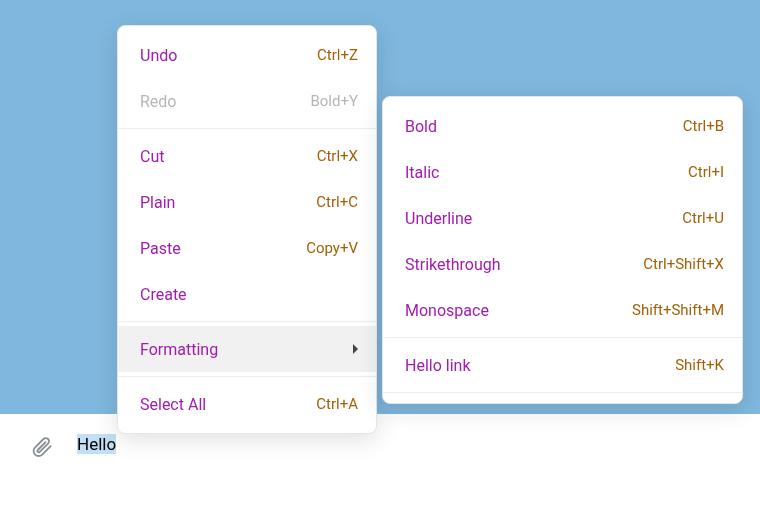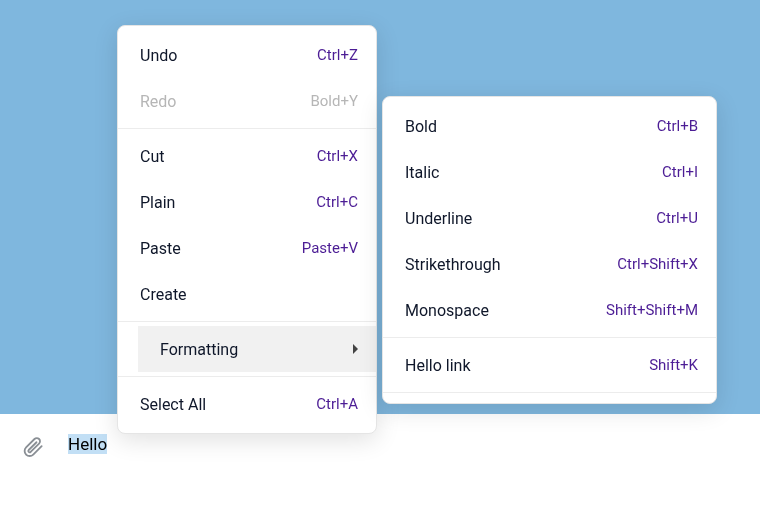--- a/index.html
+++ b/index.html
@@ -12,21 +12,21 @@
       position: relative;
     }
     .chat-bg {
       position: absolute;
       top: 0; left: 0; right: 0;
       height: 414px;
       background: #7fb7de;
     }
     .input-bar {
       position: absolute;
-      left: 4px; right: 0;
+      left: 13px; right: 0;
       top: 414px;
       height: 100px;
       background: #fff;
       display: flex;
       align-items: flex-start;
       padding: 20px 0 0 18px;
     }
     .attach-icon {
       width: 22px;
       height: 22px;
@@ -52,40 +52,39 @@
       color: #222;
     }
     .menu-main {
       left: 117px;
       top: 25px;
       width: 260px;
     }
     .menu-sub {
       left: 382px;
       top: 96px;
-      width: 335px;
+      width: 361px;
     }
     .menu-item {
       display: flex;
       align-items: center;
       justify-content: space-between;
       height: 46px;
       padding: 0 18px 0 22px;
       cursor: default;
     }
     .menu-item.hovered {
       background: #f1f1f1;
-      margin-left: 20px;
     }
     .menu-item.disabled .menu-label,
     .menu-item.disabled .menu-shortcut {
       color: #b6b6b6;
     }
-    .menu-label { color: #0f172a; }
-    .menu-shortcut { color: #4c1d95; font-size: 15px; }
+    .menu-label { color: #a21caf; }
+    .menu-shortcut { color: #a16207; font-size: 15px; }
     .menu-divider {
       height: 1px;
       background: #ececec;
       margin: 4px 0;
     }
     .submenu-arrow {
       width: 0; height: 0;
       border-top: 5px solid transparent;
       border-bottom: 5px solid transparent;
       border-left: 5px solid #444;
@@ -125,21 +124,21 @@
   <div class="menu-item">
     <span class="menu-label">Cut</span>
     <span class="menu-shortcut">Ctrl+X</span>
   </div>
   <div class="menu-item">
     <span class="menu-label">Plain</span>
     <span class="menu-shortcut">Ctrl+C</span>
   </div>
   <div class="menu-item">
     <span class="menu-label">Paste</span>
-    <span class="menu-shortcut">Paste+V</span>
+    <span class="menu-shortcut">Copy+V</span>
   </div>
   <div class="menu-item">
     <span class="menu-label">Create</span>
     <span class="menu-shortcut"></span>
   </div>
   <div class="menu-divider"></div>
   <div class="menu-item hovered">
     <span class="menu-label">Formatting</span>
     <span class="menu-right">
       <span class="submenu-arrow"></span>

